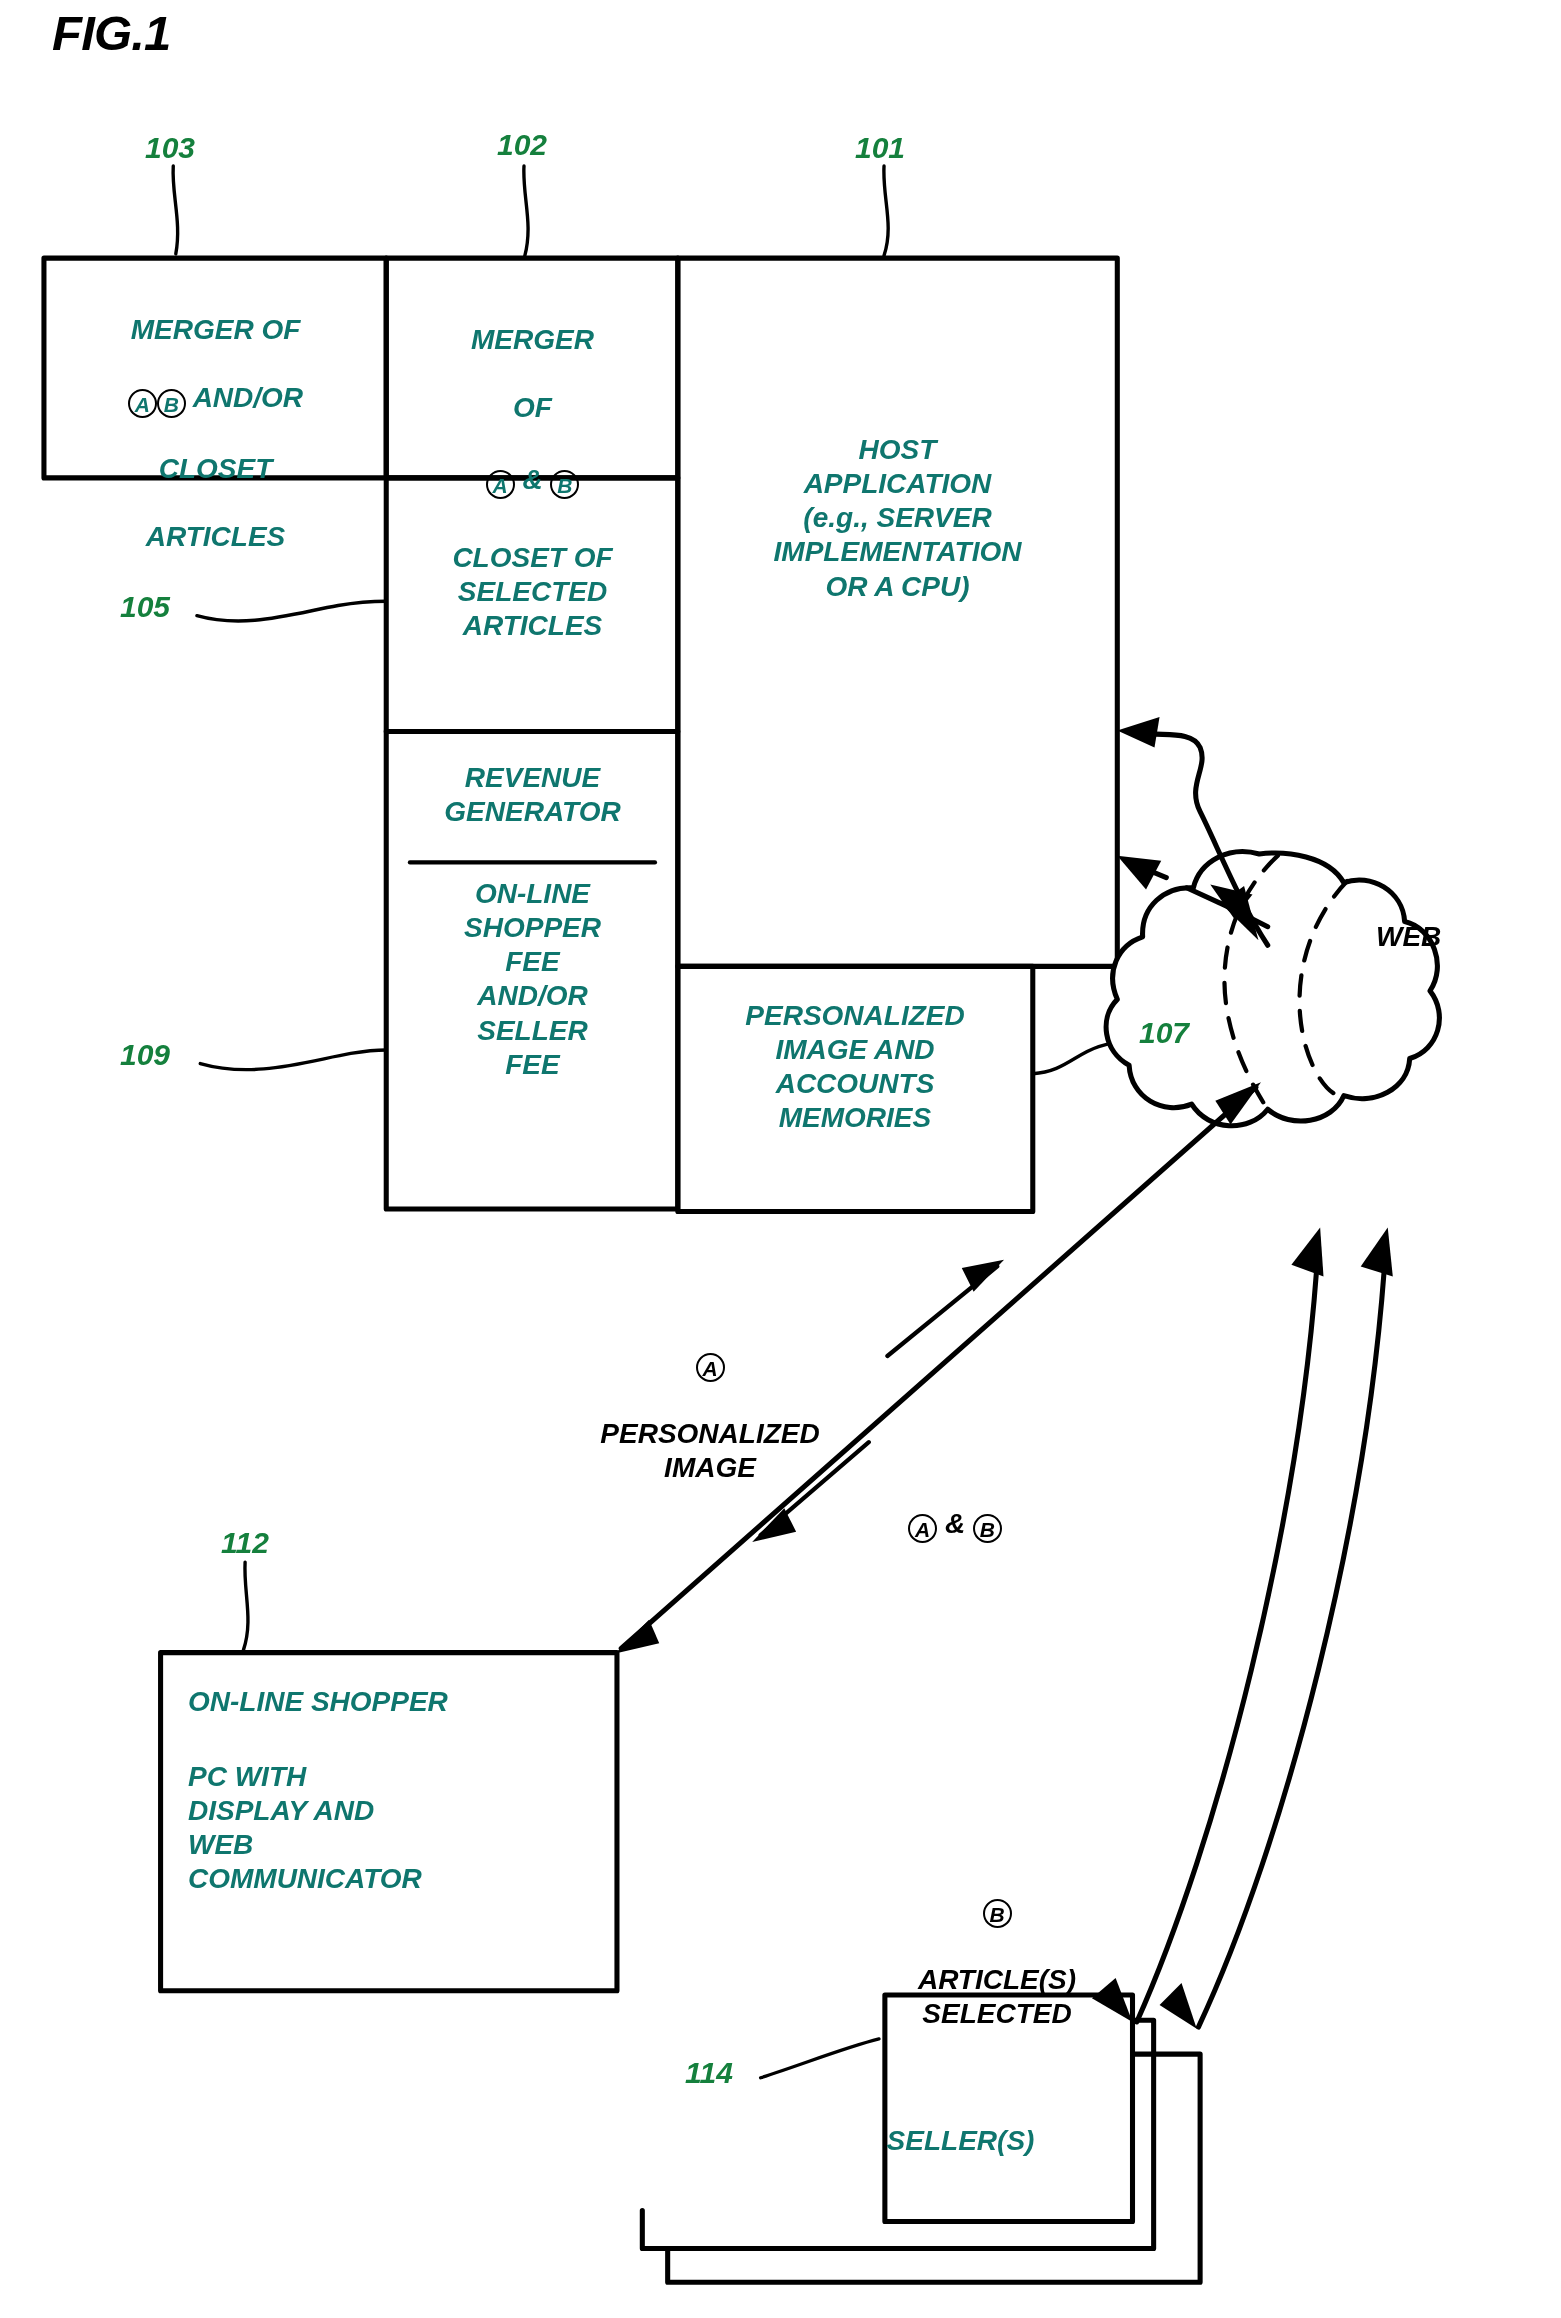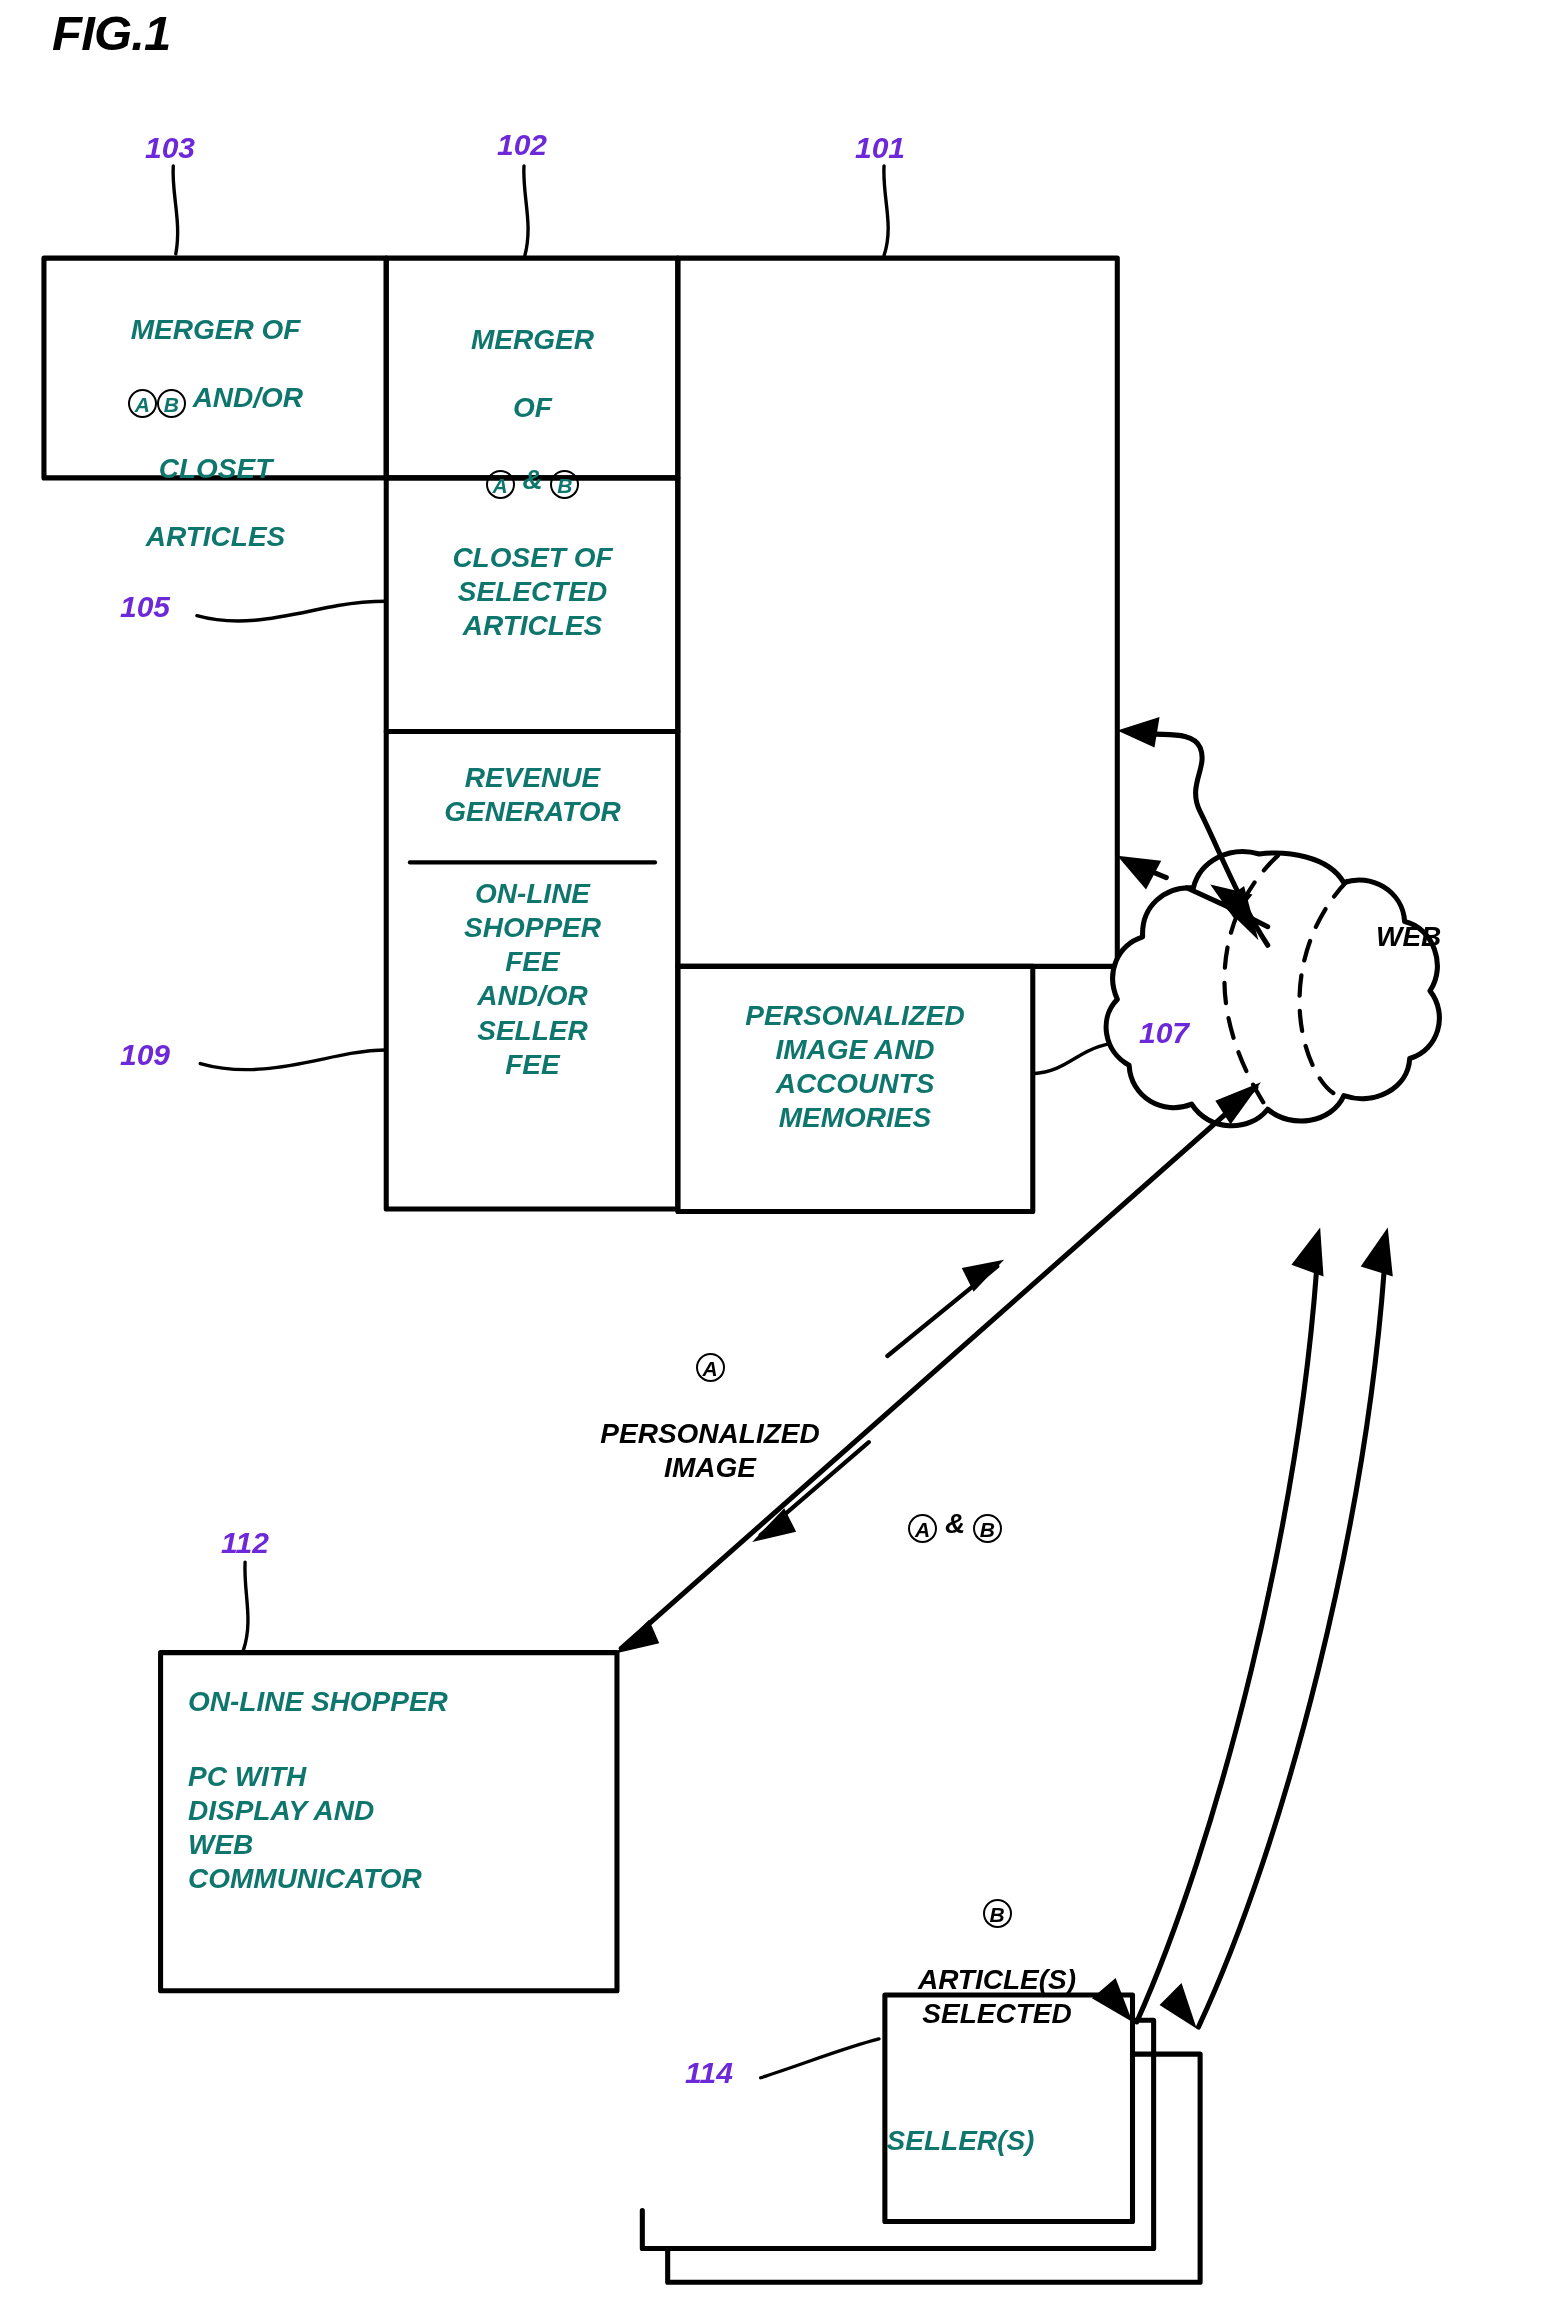--- a/index.html
+++ b/index.html
@@ -24,21 +24,21 @@
     font-weight: bold;
     font-style: italic;
     letter-spacing: -0.8px;
     color: #000;
   }
   .refnum {
     position: absolute;
     font-size: 30px;
     font-weight: bold;
     font-style: italic;
-    color: #6d28d9;
+    color: #15803d;
     white-space: nowrap;
   }
   .boxlabel {
     position: absolute;
     font-size: 28px;
     font-weight: bold;
     font-style: italic;
     line-height: 1.22;
     color: #0f766e;
     text-align: center;
@@ -200,20 +200,25 @@
 
   <div class="boxlabel" style="left:391px; top:761px; width:283px;">REVENUE
 GENERATOR</div>
   <div class="boxlabel" style="left:391px; top:877px; width:283px;">ON-LINE
 SHOPPER
 FEE
 AND/OR
 SELLER
 FEE</div>
 
+  <div class="boxlabel" style="left:683px; top:433px; width:429px;">HOST
+APPLICATION
+(e.g., SERVER
+IMPLEMENTATION
+OR A CPU)</div>
 
   <div class="boxlabel" style="left:681px; top:999px; width:348px;">PERSONALIZED
 IMAGE AND
 ACCOUNTS
 MEMORIES</div>
 
   <div class="boxlabel" style="left:188px; top:1685px; width:423px; text-align:left;">ON-LINE SHOPPER</div>
   <div class="boxlabel" style="left:188px; top:1760px; width:423px; text-align:left;">PC WITH
 DISPLAY AND
 WEB

